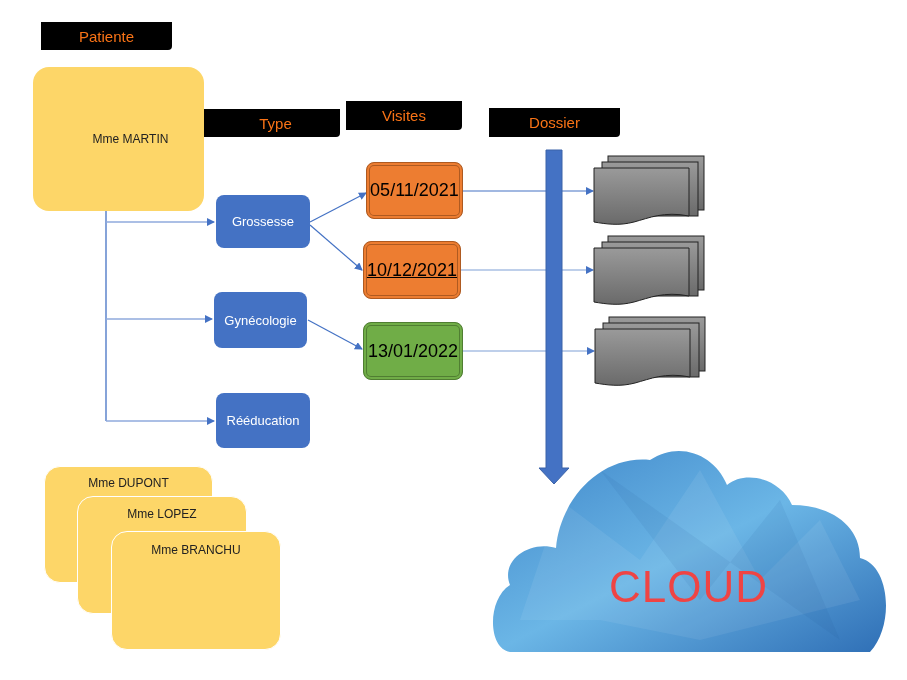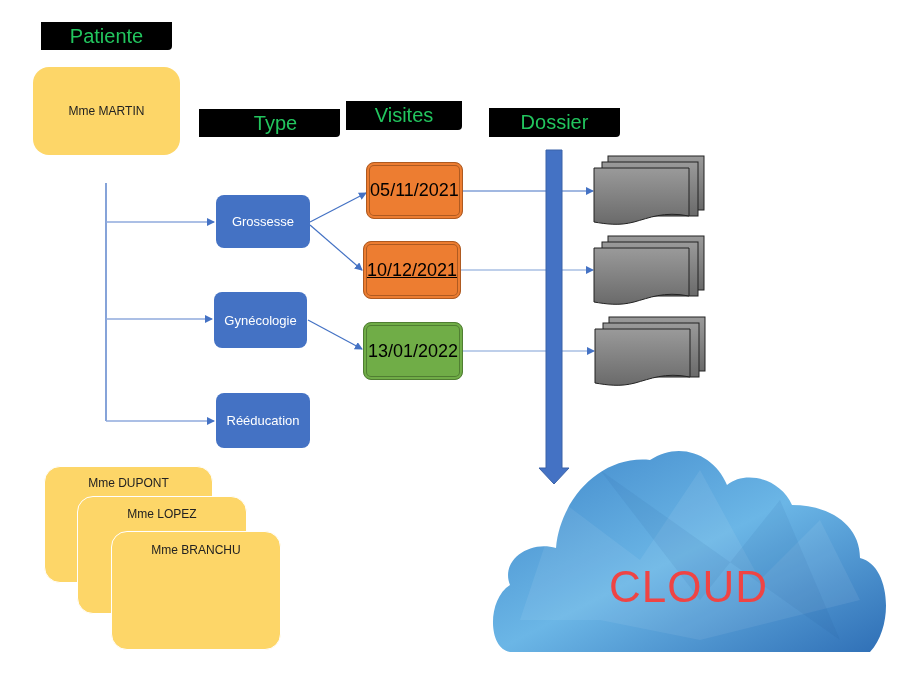--- a/index.html
+++ b/index.html
@@ -1,17 +1,17 @@
 <!DOCTYPE html>
 <html><head>
 <meta charset="utf-8">
 <style>
   html, body { margin:0; padding:0; background:#ffffff; }
   body { width:907px; height:680px; position:relative; overflow:hidden; font-family:"Liberation Sans", "DejaVu Sans", sans-serif; }
-  .hdr { position:absolute; background:#000; color:#22c55e; font-size:20px; display:flex; align-items:center; justify-content:center; border-radius:0 0 4px 0; }
+  .hdr { position:absolute; background:#000; color:#f97316; font-size:15px; display:flex; align-items:center; justify-content:center; border-radius:0 0 4px 0; }
   .yellow { position:absolute; background:#fdd668; border-radius:16px; color:#222; font-size:12px; }
   .blue { position:absolute; background:#4472c4; border-radius:8px; color:#fff; font-size:13px; display:flex; align-items:center; justify-content:center; }
   .visit { position:absolute; border-radius:8px; color:#000000; font-size:18px; display:flex; align-items:center; justify-content:center; box-sizing:border-box; }
   .visit.orange { background:#ed7d31; border:1px solid #ae5a21; box-shadow: inset 0 0 0 2px #ed7d31, inset 0 0 0 3px #ae5a21; }
   .visit.green { background:#70ad47; border:1px solid #507e32; box-shadow: inset 0 0 0 2px #70ad47, inset 0 0 0 3px #507e32; }
   svg.overlay { position:absolute; left:0; top:0; }
   .cloud-label { position:absolute; font-size:44px; color:#ef4444; letter-spacing:1px;text-align:center; }
   .stack-name { position:absolute; width:100%; text-align:center; font-size:12px; color:#222; }
 </style>
 </head>
@@ -69,21 +69,21 @@
     <rect x="8" y="6" width="96" height="54" fill="url(#docgrad)" stroke="#222" stroke-width="1"></rect>
     <path d="M0,12 L95,12 L95,60 C70,55 55,62 40,66 C25,70 12,68 0,66 Z" fill="url(#docgrad)" stroke="#222" stroke-width="1"></path>
   </g>
 </svg>
 
 <div class="hdr" style="left:41px;top:22px;width:131px;height:28px;">Patiente</div>
 <div class="hdr" style="left:199px;top:109px;width:129px;height:28px;padding-left:12px;">Type</div>
 <div class="hdr" style="left:346px;top:101px;width:116px;height:29px;">Visites</div>
 <div class="hdr" style="left:489px;top:108px;width:131px;height:29px;">Dossier</div>
 
-<div class="yellow" style="left:33px;top:67px;width:147px;height:88px;display:flex;align-items:center;justify-content:center;">
+<div class="yellow" style="left:33px;top:67px;width:147px;height:144px;display:flex;align-items:center;justify-content:center;padding-left:24px;">
   <span>Mme MARTIN</span>
 </div>
 
 <div class="blue" style="left:216px;top:195px;width:94px;height:53px;">Grossesse</div>
 <div class="blue" style="left:214px;top:292px;width:93px;height:56px;">Gynécologie</div>
 <div class="blue" style="left:216px;top:393px;width:94px;height:55px;">Rééducation</div>
 
 <div class="visit orange" style="left:366px;top:162px;width:97px;height:57px;">05/11/2021</div>
 <div class="visit orange" style="left:363px;top:241px;width:98px;height:58px;text-decoration:underline;">10/12/2021</div>
 <div class="visit green" style="left:363px;top:322px;width:100px;height:58px;">13/01/2022</div>

